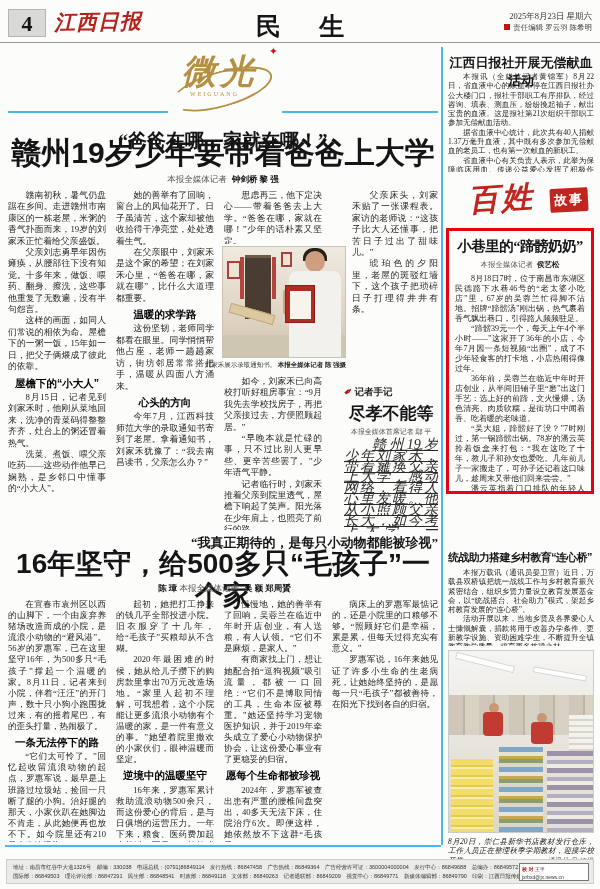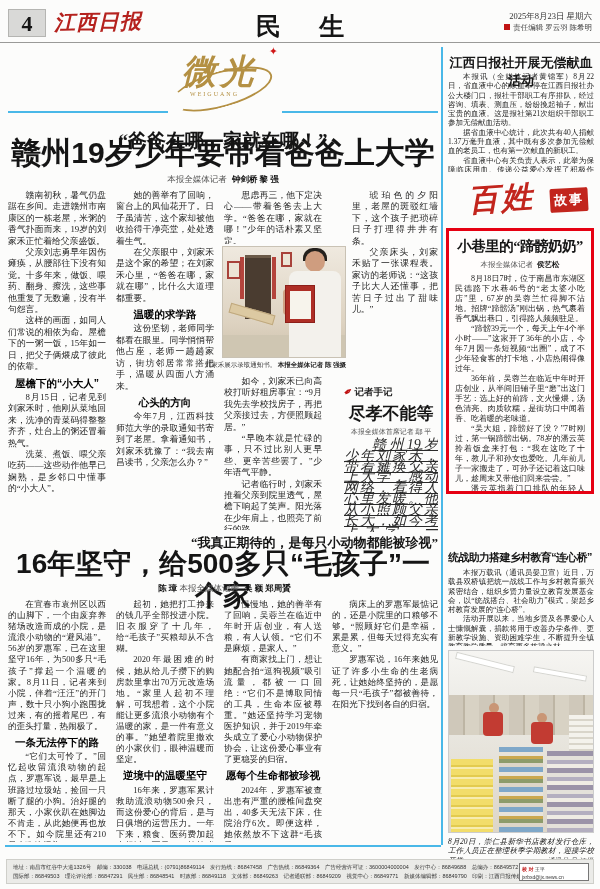--- a/index.html
+++ b/index.html
@@ -195,22 +195,22 @@
     </div>
   <div class="abs newscol s1col c3a">
       <p class="para">思虑再三，他下定决心——带着爸爸去上大学。“爸爸在哪，家就在哪！”少年的话朴素又坚定。</p>
     </div>
   <div class="abs newscol s1col c3b">
       <p class="para">如今，刘家禾已向高校打听好租房事宜：“9月我先去学校找房子，再把父亲接过去，方便照顾起居。”</p>
       <p class="para">“早晚本就是忙碌的事，只不过比别人更早些、更辛苦些罢了。”少年语气平静。</p>
       <p class="para">记者临行时，刘家禾推着父亲到院里透气，屋檐下响起了笑声。阳光落在少年肩上，也照亮了前行的路。</p>
     </div>
   <div class="abs newscol s1col c4">
+      <p class="para">父亲床头，刘家禾贴了一张课程表。家访的老师说：“这孩子比大人还懂事，把苦日子过出了甜味儿。”</p>
       <p class="para">琥珀色的夕阳里，老屋的斑驳红墙下，这个孩子把琐碎日子打理得井井有条。</p>
-      <p class="para">父亲床头，刘家禾贴了一张课程表。家访的老师说：“这孩子比大人还懂事，把苦日子过出了甜味儿。”</p>
     </div>
 
   <div class="abs photo1">
     <div class="p1-coupletL"></div>
     <div class="p1-door"></div>
     <div class="p1-coupletR"></div>
     <div class="p1-window1"></div>
     <div class="p1-window2"></div>
     <div class="p1-ground"></div>
     <div class="p1-plank"></div>

